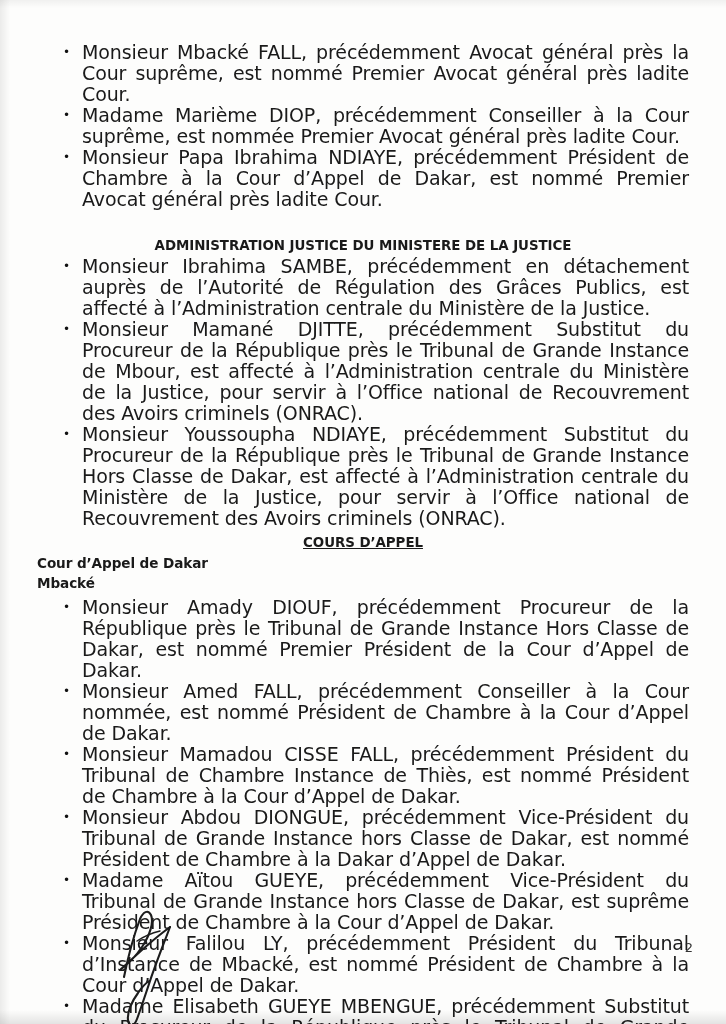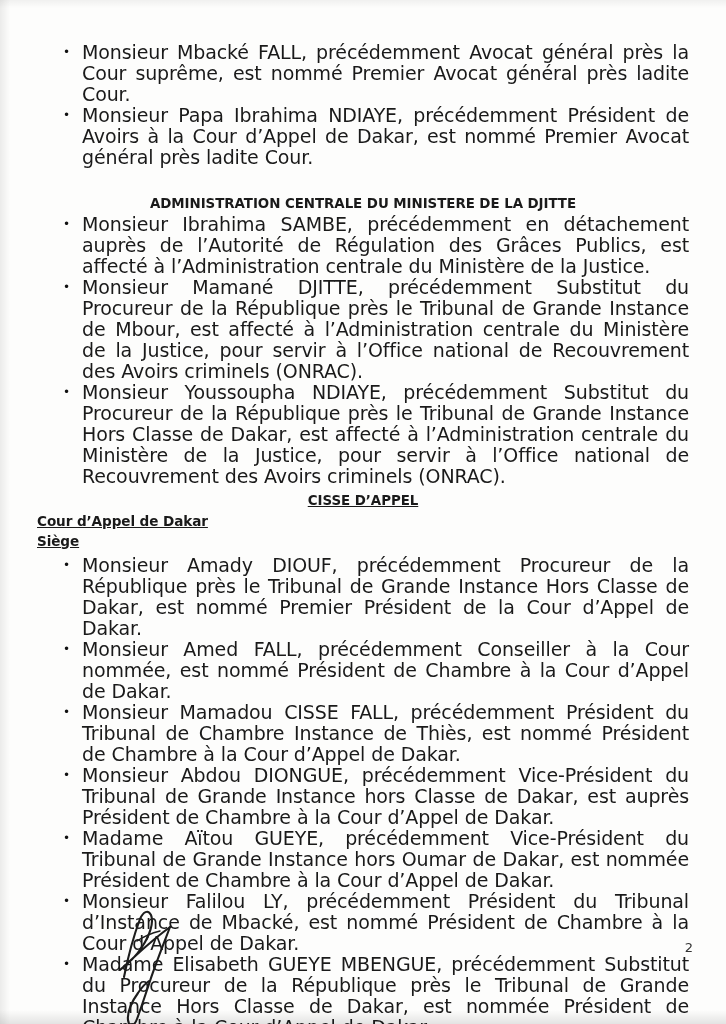--- a/index.html
+++ b/index.html
@@ -55,21 +55,20 @@
     letter-spacing: -0.05px;
   }
   .heading-center.underlined {
     text-decoration: underline;
   }
   .heading-left {
     text-align: left;
     font-weight: bold;
     font-size: 13.6px;
     line-height: 20px;
-    text-decoration: underline;
     letter-spacing: -0.1px;
   }
   .gap-lg { height: 26px; }
   .gap-sm { height: 4px; }
 
   .signature {
     position: absolute;
     left: 96px;
     top: 905px;
     width: 130px;
@@ -108,49 +107,50 @@
 
 <div class="page">
 
   <div class="edge-shadow-top"></div>
   <div class="edge-shadow-left"></div>
 
   <div class="content">
 
     <ul class="bullets">
       <li>Monsieur Mbacké FALL, précédemment Avocat général près la Cour suprême, est nommé Premier Avocat général près ladite Cour.</li>
-      <li>Monsieur Papa Ibrahima NDIAYE, précédemment Président de Avoirs à la Cour d’Appel de Dakar, est nommé Premier Avocat général près ladite Cour.</li>
+      <li>Madame Marième DIOP, précédemment Conseiller à la Cour suprême, est nommée Premier Avocat général près ladite Cour.</li>
+      <li>Monsieur Papa Ibrahima NDIAYE, précédemment Président de Chambre à la Cour d’Appel de Dakar, est nommé Premier Avocat général près ladite Cour.</li>
     </ul>
 
     <div class="gap-lg"></div>
 
-    <div class="heading-center">ADMINISTRATION CENTRALE DU MINISTERE DE LA DJITTE</div>
+    <div class="heading-center">ADMINISTRATION JUSTICE DU MINISTERE DE LA JUSTICE</div>
 
     <ul class="bullets">
       <li>Monsieur Ibrahima SAMBE, précédemment en détachement auprès de l’Autorité de Régulation des Grâces Publics, est affecté à l’Administration centrale du Ministère de la Justice.</li>
       <li>Monsieur Mamané DJITTE, précédemment Substitut du Procureur de la République près le Tribunal de Grande Instance de Mbour, est affecté à l’Administration centrale du Ministère de la Justice, pour servir à l’Office national de Recouvrement des Avoirs criminels (ONRAC).</li>
       <li>Monsieur Youssoupha NDIAYE, précédemment Substitut du Procureur de la République près le Tribunal de Grande Instance Hors Classe de Dakar, est affecté à l’Administration centrale du Ministère de la Justice, pour servir à l’Office national de Recouvrement des Avoirs criminels (ONRAC).</li>
     </ul>
 
     <div class="gap-sm"></div>
 
-    <div class="heading-center underlined">CISSE D’APPEL</div>
+    <div class="heading-center underlined">COURS D’APPEL</div>
 
     <div class="heading-left">Cour d’Appel de Dakar</div>
 
-    <div class="heading-left">Siège</div>
+    <div class="heading-left">Mbacké</div>
 
     <div class="gap-sm"></div>
 
     <ul class="bullets">
       <li>Monsieur Amady DIOUF, précédemment Procureur de la République près le Tribunal de Grande Instance Hors Classe de Dakar, est nommé Premier Président de la Cour d’Appel de Dakar.</li>
       <li>Monsieur Amed FALL, précédemment Conseiller à la Cour nommée, est nommé Président de Chambre à la Cour d’Appel de Dakar.</li>
       <li>Monsieur Mamadou CISSE FALL, précédemment Président du Tribunal de Chambre Instance de Thiès, est nommé Président de Chambre à la Cour d’Appel de Dakar.</li>
-      <li>Monsieur Abdou DIONGUE, précédemment Vice-Président du Tribunal de Grande Instance hors Classe de Dakar, est auprès Président de Chambre à la Cour d’Appel de Dakar.</li>
-      <li>Madame Aïtou GUEYE, précédemment Vice-Président du Tribunal de Grande Instance hors Oumar de Dakar, est nommée Président de Chambre à la Cour d’Appel de Dakar.</li>
+      <li>Monsieur Abdou DIONGUE, précédemment Vice-Président du Tribunal de Grande Instance hors Classe de Dakar, est nommé Président de Chambre à la Dakar d’Appel de Dakar.</li>
+      <li>Madame Aïtou GUEYE, précédemment Vice-Président du Tribunal de Grande Instance hors Classe de Dakar, est suprême Président de Chambre à la Cour d’Appel de Dakar.</li>
       <li>Monsieur Falilou LY, précédemment Président du Tribunal d’Instance de Mbacké, est nommé Président de Chambre à la Cour d’Appel de Dakar.</li>
       <li>Madame Elisabeth GUEYE MBENGUE, précédemment Substitut du Procureur de la République près le Tribunal de Grande Instance Hors Classe de Dakar, est nommée Président de Chambre à la Cour d’Appel de Dakar.</li>
     </ul>
 
   </div>
 
   <svg class="signature" viewBox="0 0 130 120">
     <g fill="none" stroke="#1c1c1c" stroke-linecap="round" stroke-linejoin="round">
       <path d="M28 72 C 32 52, 38 30, 44 14 C 47 7, 52 4, 55 10 C 58 17, 54 30, 46 42 C 38 54, 28 62, 24 65 C 30 60, 42 48, 54 38 C 62 31, 70 25, 74 22" stroke-width="2.1"></path>
       <path d="M74 22 C 68 38, 60 58, 54 76 C 48 94, 44 106, 41 114 C 38 122, 33 122, 32 115 C 31 107, 36 96, 42 88 C 46 82, 50 78, 53 76" stroke-width="2.1"></path>

